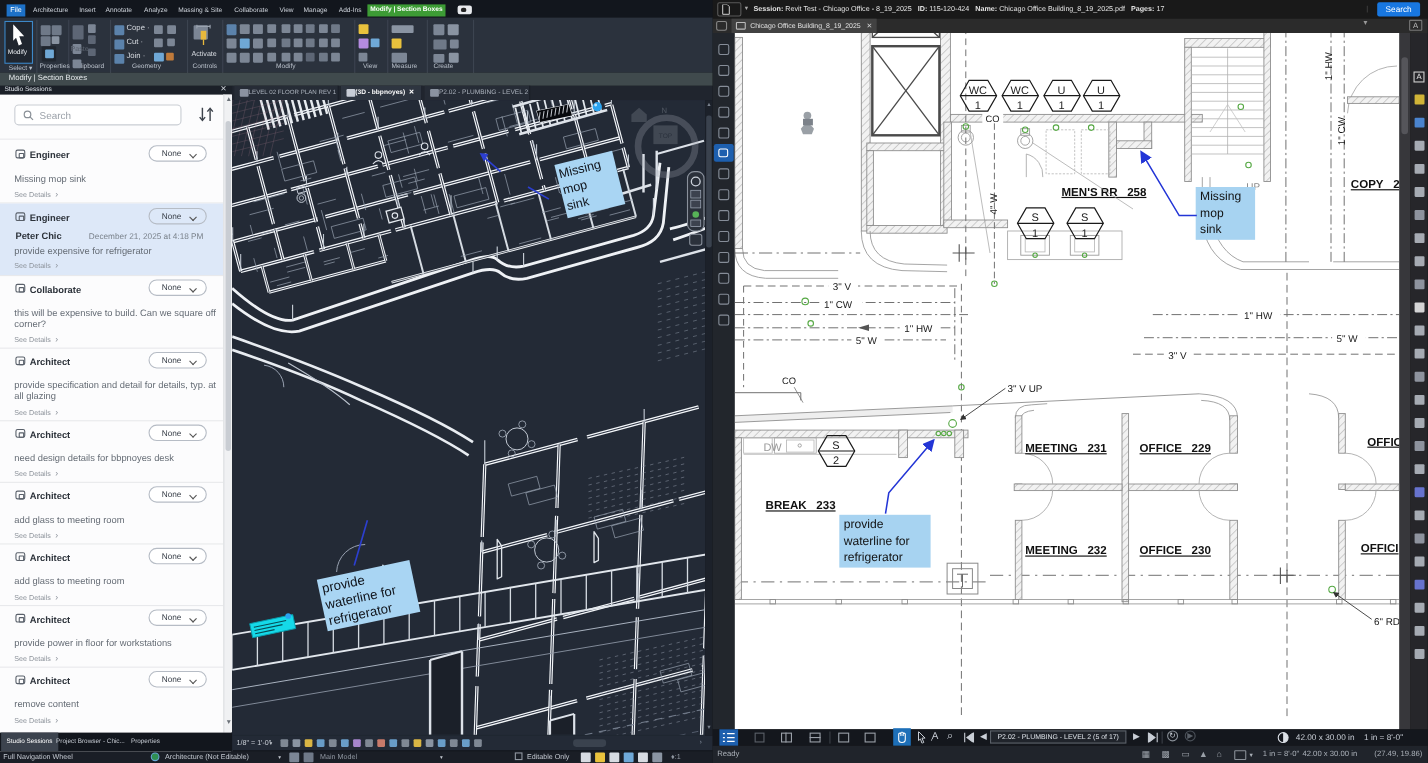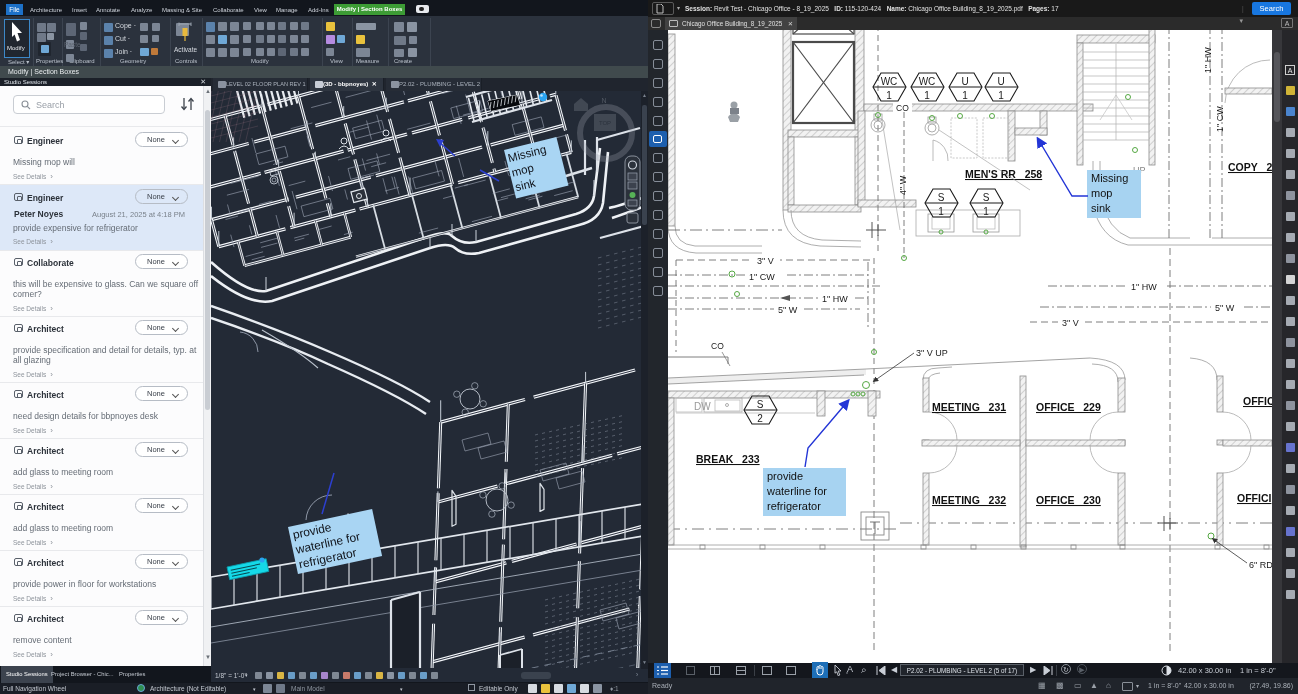--- a/index.html
+++ b/index.html
@@ -182,42 +182,42 @@
           <path d="M1.5 10.5 L4 13.5 L6.5 10.5"></path>
   <line x1="11" y1="14" x2="11" y2="3"></line>
           <path d="M8.5 5.5 L11 2.5 L13.5 5.5"></path>
 </svg>
 <div class="cdiv" style="top:40px;"></div>
 
 <div class="card" style="top:50px;">
   <span class="cico"></span>
           <span class="chead">Engineer</span>
           <span class="nonep">None</span>
-  <div class="cbody" style="top:21px;">Missing mop will</div>
+  <div class="cbody" style="top:21px;">Missing mop sink</div>
   <div class="csee" style="top:36px;">See Details</div>
 </div>
 <div class="cdiv" style="top:98px;"></div>
 
 <div style="position:absolute;left:0;top:99px;width:203px;height:65px;background:#dde8f8;"></div>
 <div class="card" style="top:107px;">
   <span class="cico"></span>
           <span class="chead">Engineer</span>
           <span class="nonep" style="background:#dde8f8;">None</span>
-  <div class="pname" style="top:16px;">Peter Noyes</div>
-  <div class="pdate" style="top:17px;">August 21, 2025 at 4:18 PM</div>
+  <div class="pname" style="top:16px;">Peter Chic</div>
+  <div class="pdate" style="top:17px;">December 21, 2025 at 4:18 PM</div>
   <div class="cbody" style="top:30px;">provide expensive for refrigerator</div>
   <div class="csee" style="top:44px;">See Details</div>
 </div>
 <div class="cdiv" style="top:164px;"></div>
 
 <div class="card" style="top:172px;">
   <span class="cico"></span>
           <span class="chead">Collaborate</span>
           <span class="nonep">None</span>
-  <div class="cbody" style="top:21px;width:192px;">this will be expensive to glass. Can we square off corner?</div>
+  <div class="cbody" style="top:21px;width:192px;">this will be expensive to build. Can we square off corner?</div>
   <div class="csee" style="top:46px;">See Details</div>
 </div>
 <div class="cdiv" style="top:230px;"></div>
 
 <div class="card" style="top:238px;">
   <span class="cico"></span>
           <span class="chead">Architect</span>
           <span class="nonep">None</span>
   <div class="cbody" style="top:21px;width:192px;">provide specification and detail for details, typ. at all glazing</div>
   <div class="csee" style="top:46px;">See Details</div>

